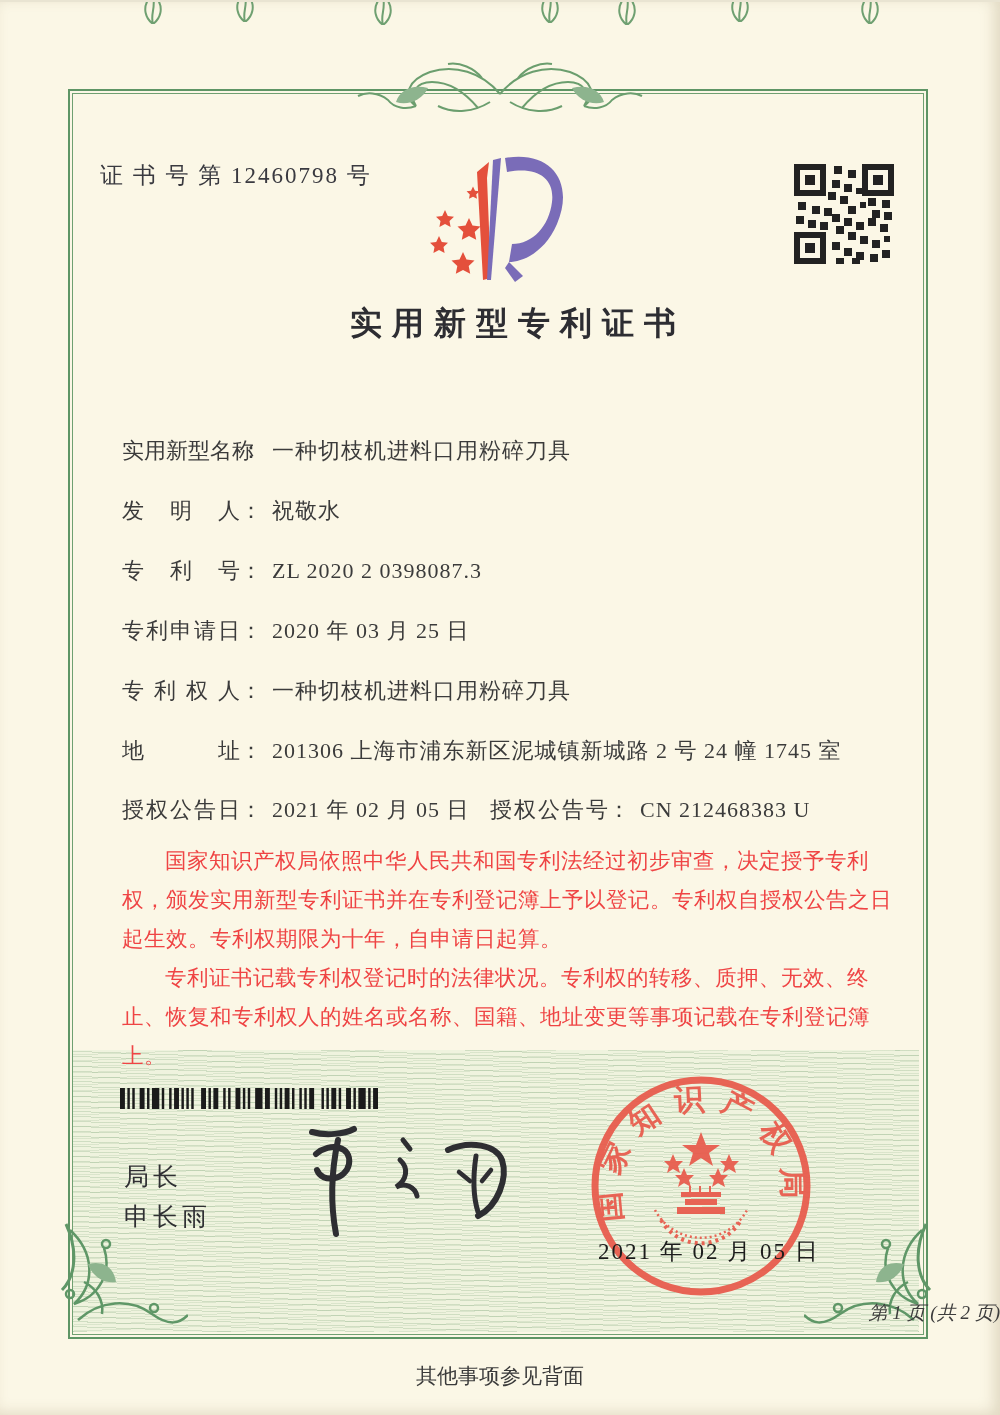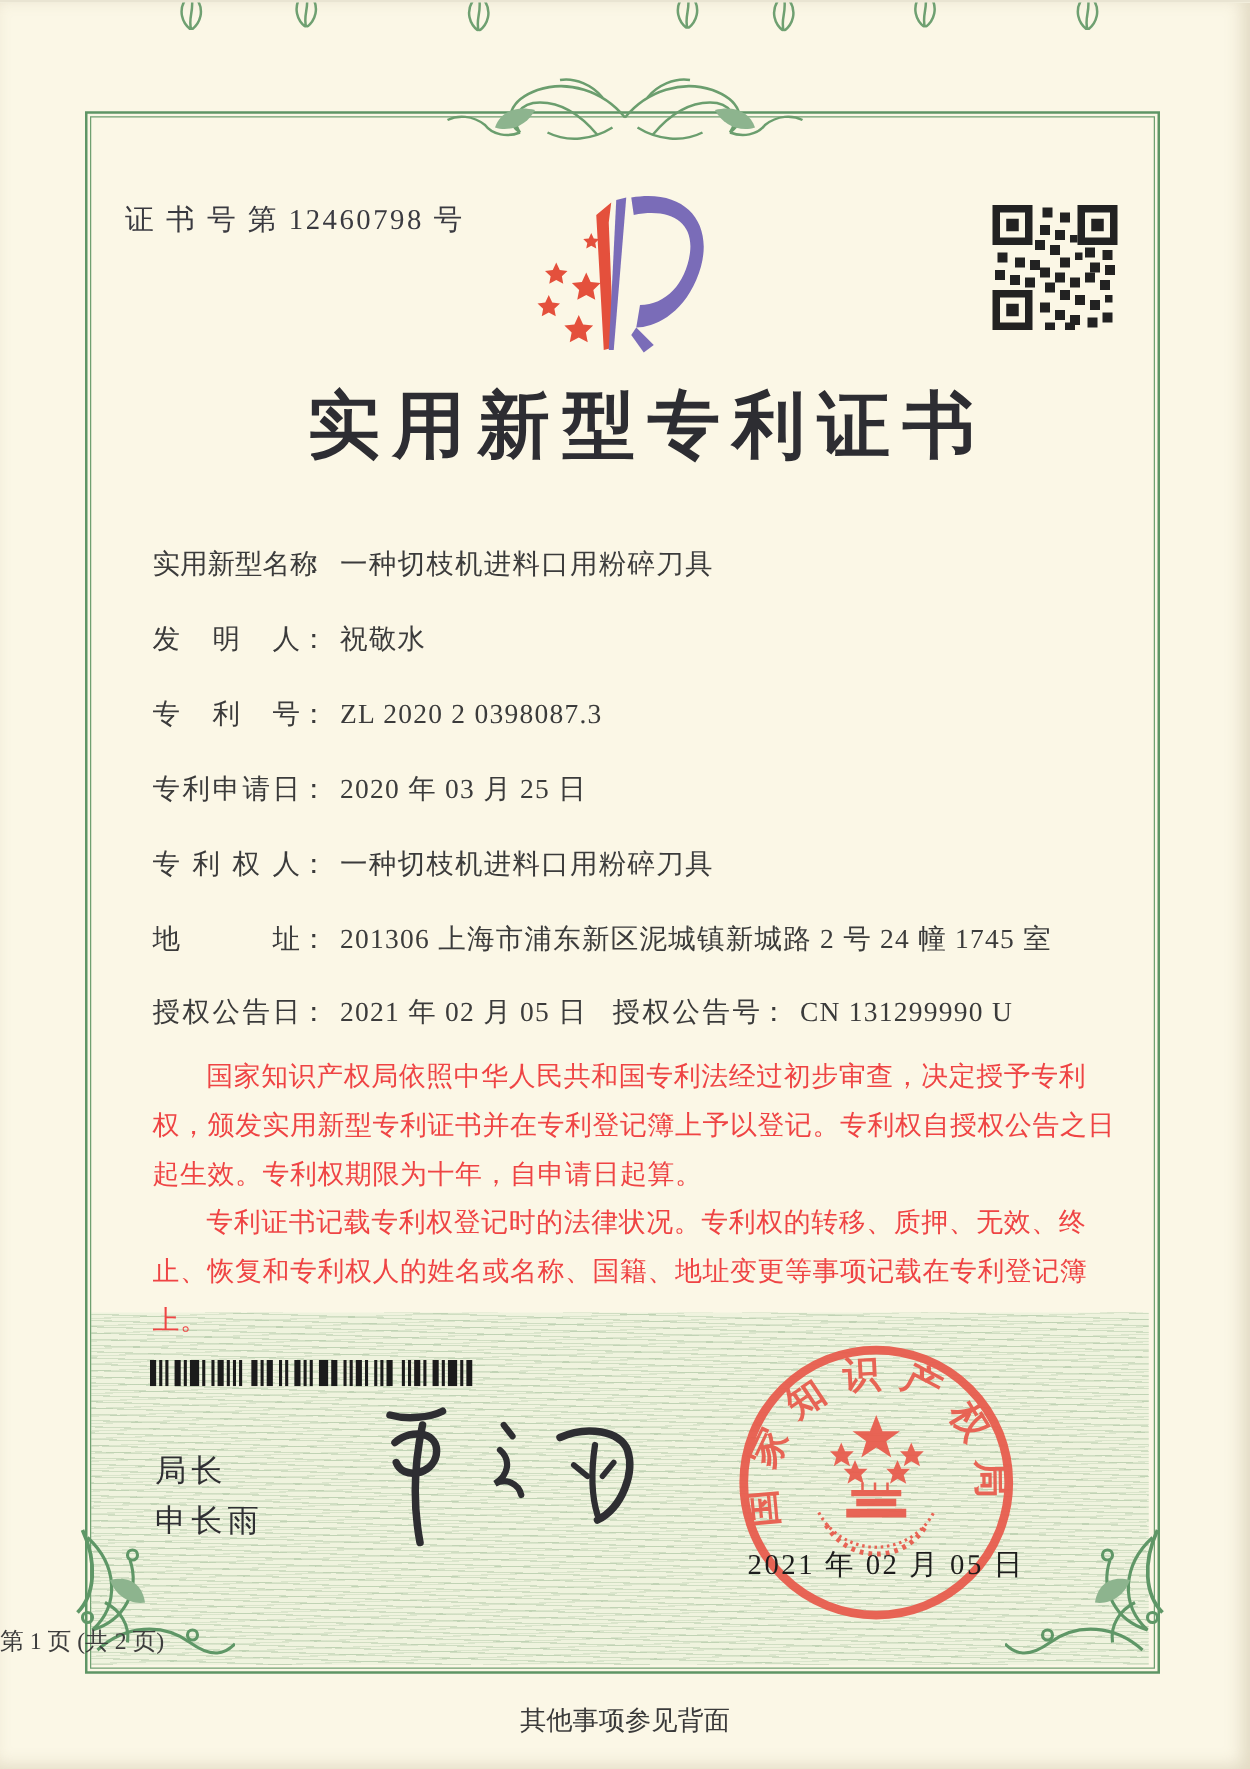--- a/index.html
+++ b/index.html
@@ -11,33 +11,33 @@
          border:2px solid #5e9565;z-index:2;pointer-events:none;}
   .frame-inner{position:absolute;inset:2px;border:1px solid #6fa071;}
   
   .band{position:absolute;left:73px;top:1048px;width:846px;height:282px;z-index:1;
         background-color:#eff3de;
         background-image:
           repeating-linear-gradient(2deg, rgba(125,165,120,.28) 0 1px, rgba(125,165,120,0) 1px 5px),
           repeating-linear-gradient(-2deg, rgba(125,165,120,.18) 0 1px, rgba(125,165,120,0) 1px 6px);}
   .abs{position:absolute;z-index:4;}
   .cert-number{left:100px;top:158px;font-size:23px;letter-spacing:2px;color:#3a3a40;}
-  .title{left:0;right:0;top:300px;text-align:center;font-size:58px;font-weight:700;
+  .title{left:0;right:0;top:300px;text-align:center;font-size:32px;font-weight:700;
          letter-spacing:10px;color:#2d2d32;padding-left:36px;}
   .field-row{left:122px;height:32px;font-size:22px;color:#3b3b3b;white-space:nowrap;}
   .flabel{display:inline-block;width:118px;text-align:justify;text-align-last:justify;color:#3b3b3b;}
   .fcolon{display:inline-block;}
   .fvalue{margin-left:10px;letter-spacing:1px;}
   .grant2{position:absolute;left:368px;top:0;}
   .body-text{left:122px;top:840px;width:778px;font-size:21.5px;line-height:39px;
              color:#ef4444;z-index:4;}
   .body-text p{margin:0;text-indent:2em;letter-spacing:.5px;}
   .signer{left:124px;font-size:25px;color:#2f2f33;letter-spacing:4px;z-index:5;}
   .seal-date{left:598px;top:1234px;font-size:23px;letter-spacing:2px;color:#1c1c1c;z-index:6;}
-  .page-num{left:0;right:0;top:1298px;text-align:left;font-size:19px;color:#3d3d3d;z-index:4;}
+  .page-num{left:0;right:0;top:1298px;text-align:right;font-size:19px;color:#3d3d3d;z-index:4;font-style:italic;}
   .back-note{left:0;right:0;top:1360px;text-align:center;font-size:21px;color:#3a3a3a;z-index:4;}
   svg{display:block;}
   .orn{position:absolute;z-index:3;pointer-events:none;}
 </style>
 </head>
 <body>
 
 <div class="page">
 
   <div class="orn" style="left:138px;top:-8px">
@@ -215,21 +215,21 @@
   </div>
   <div class="abs field-row" style="top:674px">
     <span class="flabel">专利权人</span><span class="fcolon">：</span><span class="fvalue">一种切枝机进料口用粉碎刀具</span>
   </div>
   <div class="abs field-row" style="top:734px">
     <span class="flabel">地址</span><span class="fcolon">：</span><span class="fvalue">201306 上海市浦东新区泥城镇新城路 2 号 24 幢 1745 室</span>
   </div>
   <div class="abs field-row" style="top:793px">
     <span class="flabel">授权公告日</span><span class="fcolon">：</span><span class="fvalue">2021 年 02 月 05 日</span>
     <span class="grant2">
-      <span class="flabel">授权公告号</span><span class="fcolon">：</span><span class="fvalue">CN 131299990 U</span>
+      <span class="flabel">授权公告号</span><span class="fcolon">：</span><span class="fvalue">CN 212468383 U</span>
     </span>
   </div>
 
   <div class="abs body-text">
     <p>国家知识产权局依照中华人民共和国专利法经过初步审查，决定授予专利权，颁发实用新型专利证书并在专利登记簿上予以登记。专利权自授权公告之日起生效。专利权期限为十年，自申请日起算。</p>
     <p>专利证书记载专利权登记时的法律状况。专利权的转移、质押、无效、终止、恢复和专利权人的姓名或名称、国籍、地址变更等事项记载在专利登记簿上。</p>
   </div>
 
   <div class="abs" style="left:120px;top:1086px;z-index:5">
     <svg width="258" height="21" viewBox="0 0 210 20" preserveAspectRatio="none" fill="#1b1b1b">

